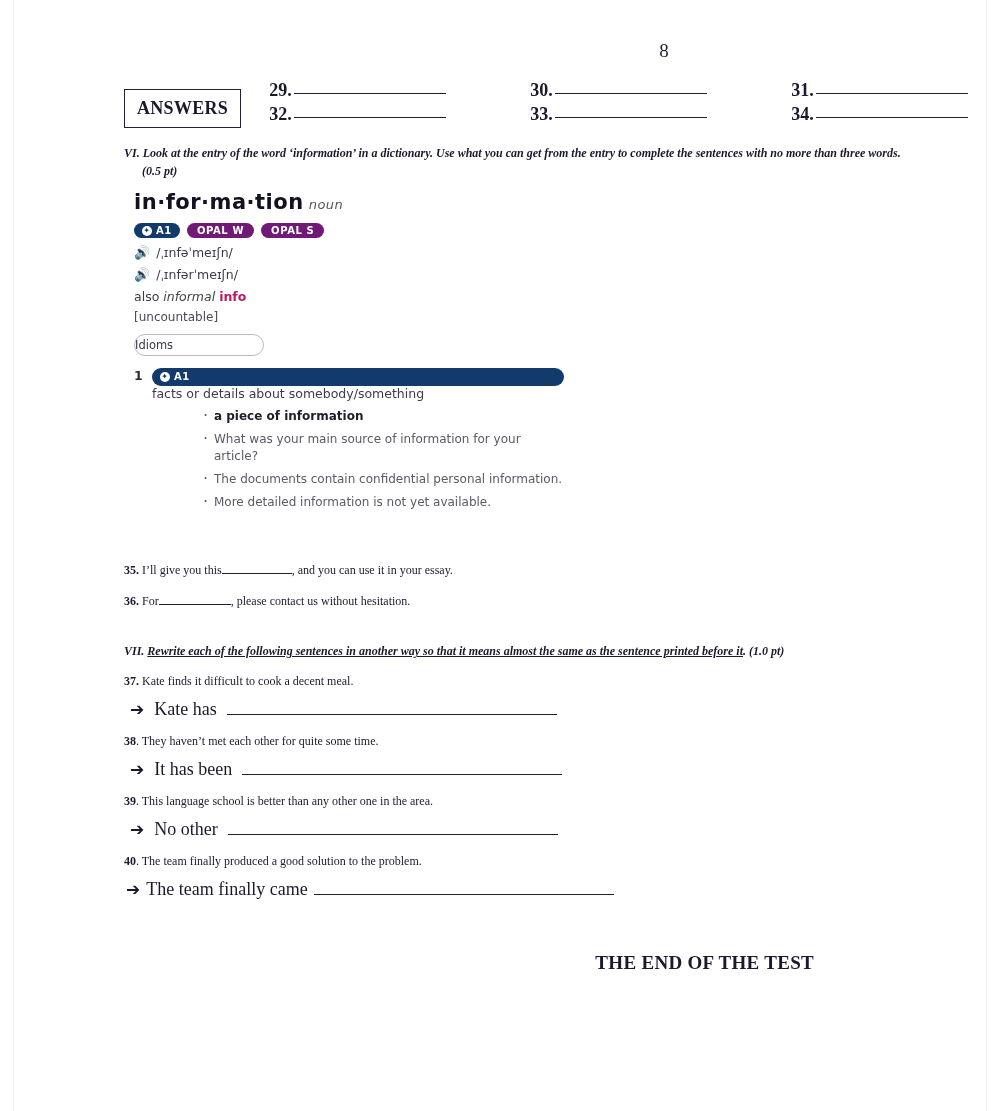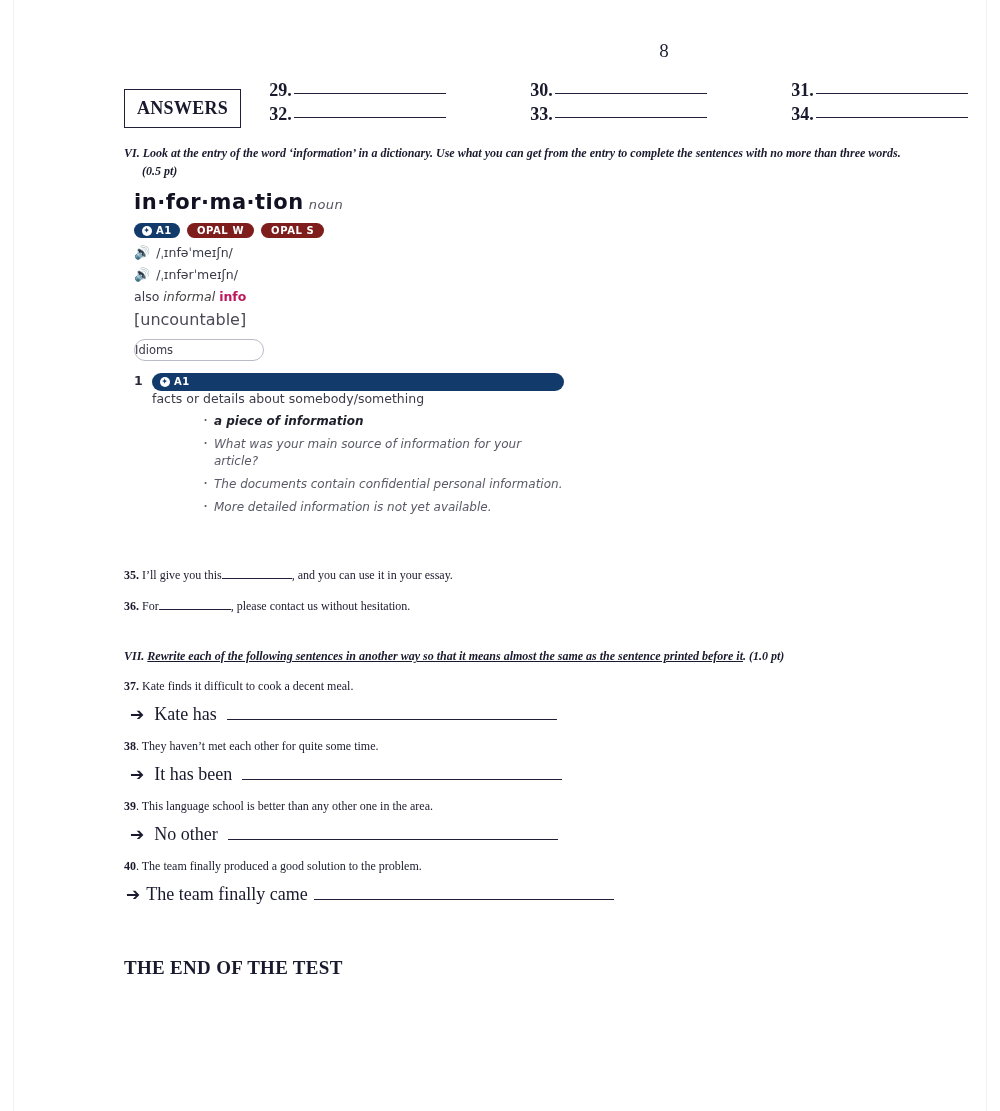--- a/index.html
+++ b/index.html
@@ -116,21 +116,21 @@
     color: #55555f;
     margin-left: 5px;
   }
   .chips {
     display: flex;
     align-items: center;
     gap: 7px;
     margin-top: 9px;
   }
   .chip {
-    background: #7f1d1d;
+    background: #701a75;
     color: #fff;
     font-size: 10px;
     font-weight: bold;
     border-radius: 9px;
     padding: 2px 10px;
     letter-spacing: .6px;
   }
   .chip.level {
     background: #123a6b;
     display: flex;
@@ -163,21 +163,21 @@
   }
   .spk.red { color: #9b1f2f; }
   .dict-line {
     margin-top: 7px;
     font-size: 12.5px;
   }
   .dict-line b { color: #be185d; }
   .dict-line i { color: #444; }
   .uncount {
     margin-top: 6px;
-    font-size: 16px;
+    font-size: 12px;
     color: #4a4a57;
   }
   .idioms-pill {
     margin-top: 10px;
     border: 1px solid #b9bcc6;
     border-radius: 11px;
     width: 128px;
     font-size: 11.5px;
     padding: 3px 0;
     color: #3a3a48;
@@ -190,21 +190,20 @@
   .sense-num {
     font-weight: bold;
     width: 18px;
     color: #2a2a38;
   }
   .sense-body { flex: 1; line-height: 1.35; }
   .examples {
     margin: 6px 0 0 22px;
     font-size: 12px;
     color: #5a5a68;
-    font-style: italic;
     line-height: 1.4;
   }
   .examples li { margin-bottom: 6px; list-style: none; position: relative; }
   .examples li:before {
     content: "·";
     position: absolute;
     left: -11px;
     font-size: 16px;
     top: -3px;
     font-style: normal;
@@ -240,21 +239,21 @@
   .arrow {
     font-family: "DejaVu Sans", sans-serif;
     font-size: 17px;
   }
   .long-blank {
     display: inline-block;
     border-bottom: 1.3px solid #20203a;
     height: 14px;
   }
   .end {
-    text-align: left;
+    text-align: right;
     font-weight: bold;
     font-size: 19px;
     margin-top: 52px;
     margin-right: 110px;
     letter-spacing: .3px;
     font-family: Liberation Serif, serif;
   }
 </style>
 </head>
 <body>

